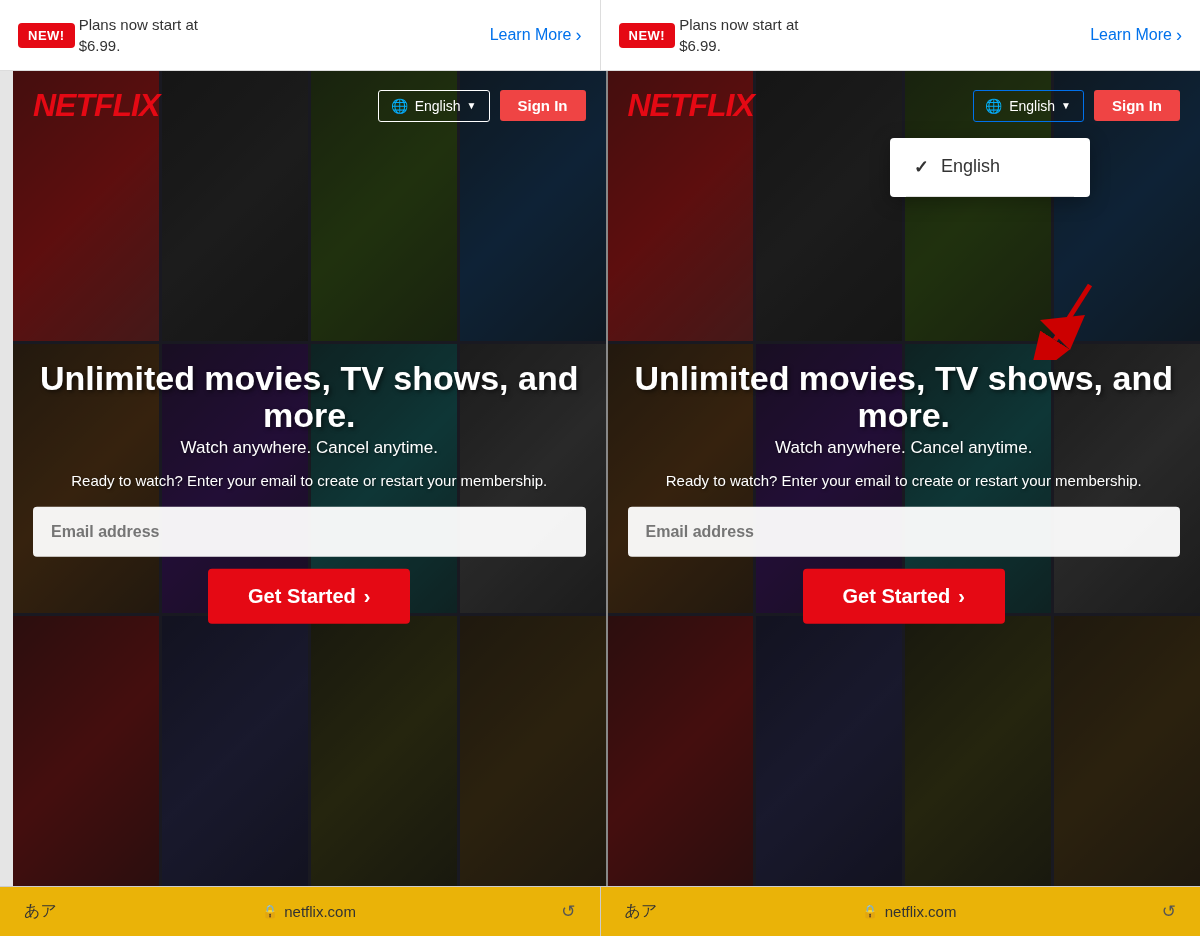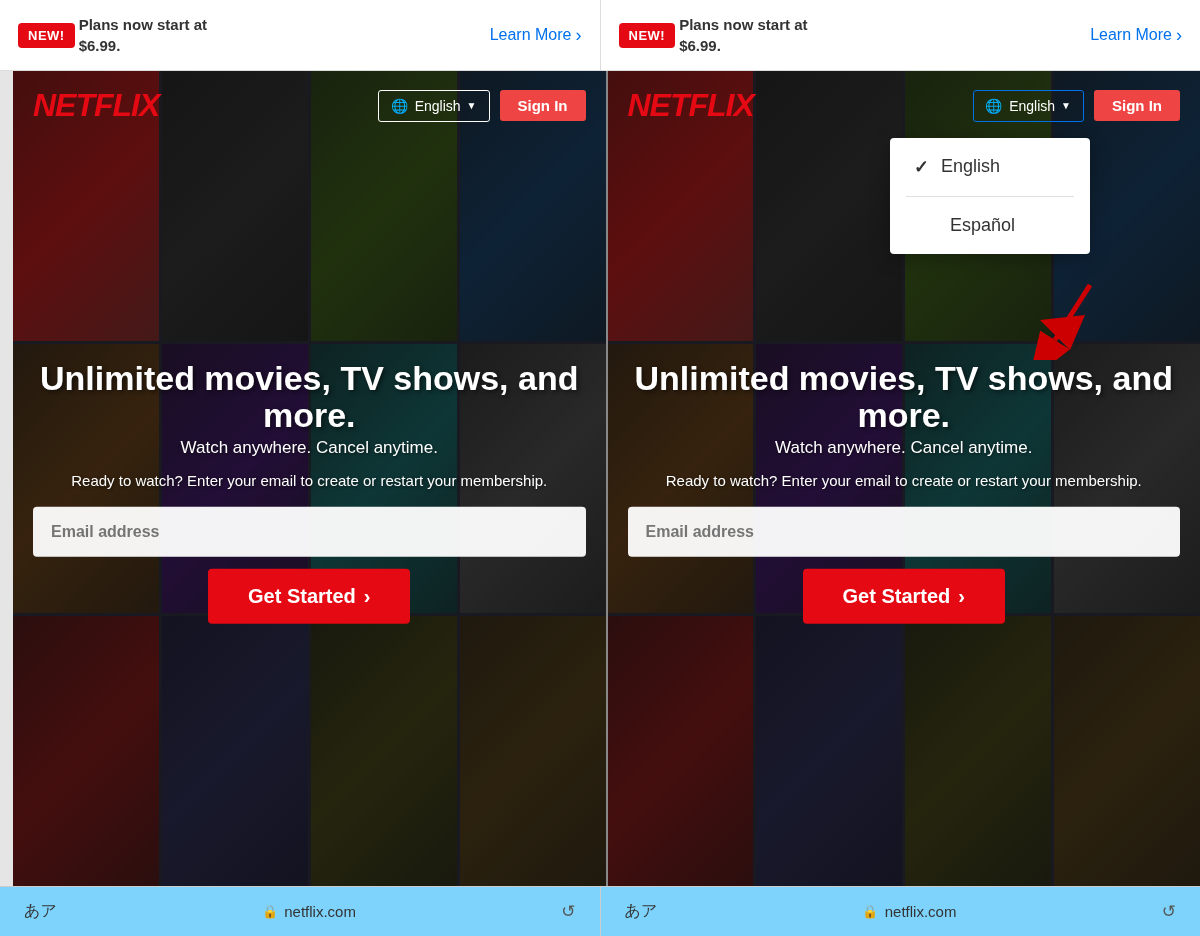--- a/index.html
+++ b/index.html
@@ -37,21 +37,20 @@
       font-size: 13px;
       padding: 5px 10px;
       border-radius: 4px;
       white-space: nowrap;
       letter-spacing: 0.5px;
     }
     .banner-text {
       font-size: 15px;
       color: #333;
       line-height: 1.4;
-      font-weight: bold;
     }
     .learn-more-link {
       margin-left: auto;
       color: #0071eb;
       font-size: 16px;
       font-weight: 500;
       white-space: nowrap;
       display: flex;
       align-items: center;
       gap: 4px;
@@ -272,21 +271,21 @@
       display: flex;
       align-items: center;
       gap: 8px;
       margin: 0 auto;
     }
 
     
     .browser-bar {
       display: flex;
       width: 100%;
-      background: #7dd3fc;
+      background: #eab308;
       border-top: 1px solid #ccc;
     }
     .browser-bar-half {
       flex: 1;
       display: flex;
       align-items: center;
       justify-content: space-between;
       padding: 14px 24px;
     }
     .browser-bar-half:first-child {
@@ -405,24 +404,20 @@
           <span class="caret">▼</span>
         </button>
         <button class="sign-in-btn">Sign In</button>
 
         <div class="lang-dropdown">
           <div class="lang-option">
             <span class="check-mark">✓</span>
             <span>English</span>
           </div>
           <div class="lang-option-divider"></div>
-          <div class="lang-option">
-            <span style="width:24px;display:inline-block"></span>
-            <span>Español</span>
-          </div>
         </div>
 
         <svg class="red-arrow" viewBox="0 0 60 80" xmlns="http://www.w3.org/2000/svg" style="position: absolute; top: 190px; right: 80px; width: 70px; height: 80px;">
           <defs>
             <marker id="arrowhead" markerWidth="10" markerHeight="7" refX="0" refY="3.5" orient="auto">
               <polygon points="0 0, 10 3.5, 0 7" fill="#cc0000"></polygon>
             </marker>
           </defs>
           <line x1="55" y1="5" x2="20" y2="60" stroke="#cc0000" stroke-width="5" marker-end="url(#arrowhead)"></line>
 

